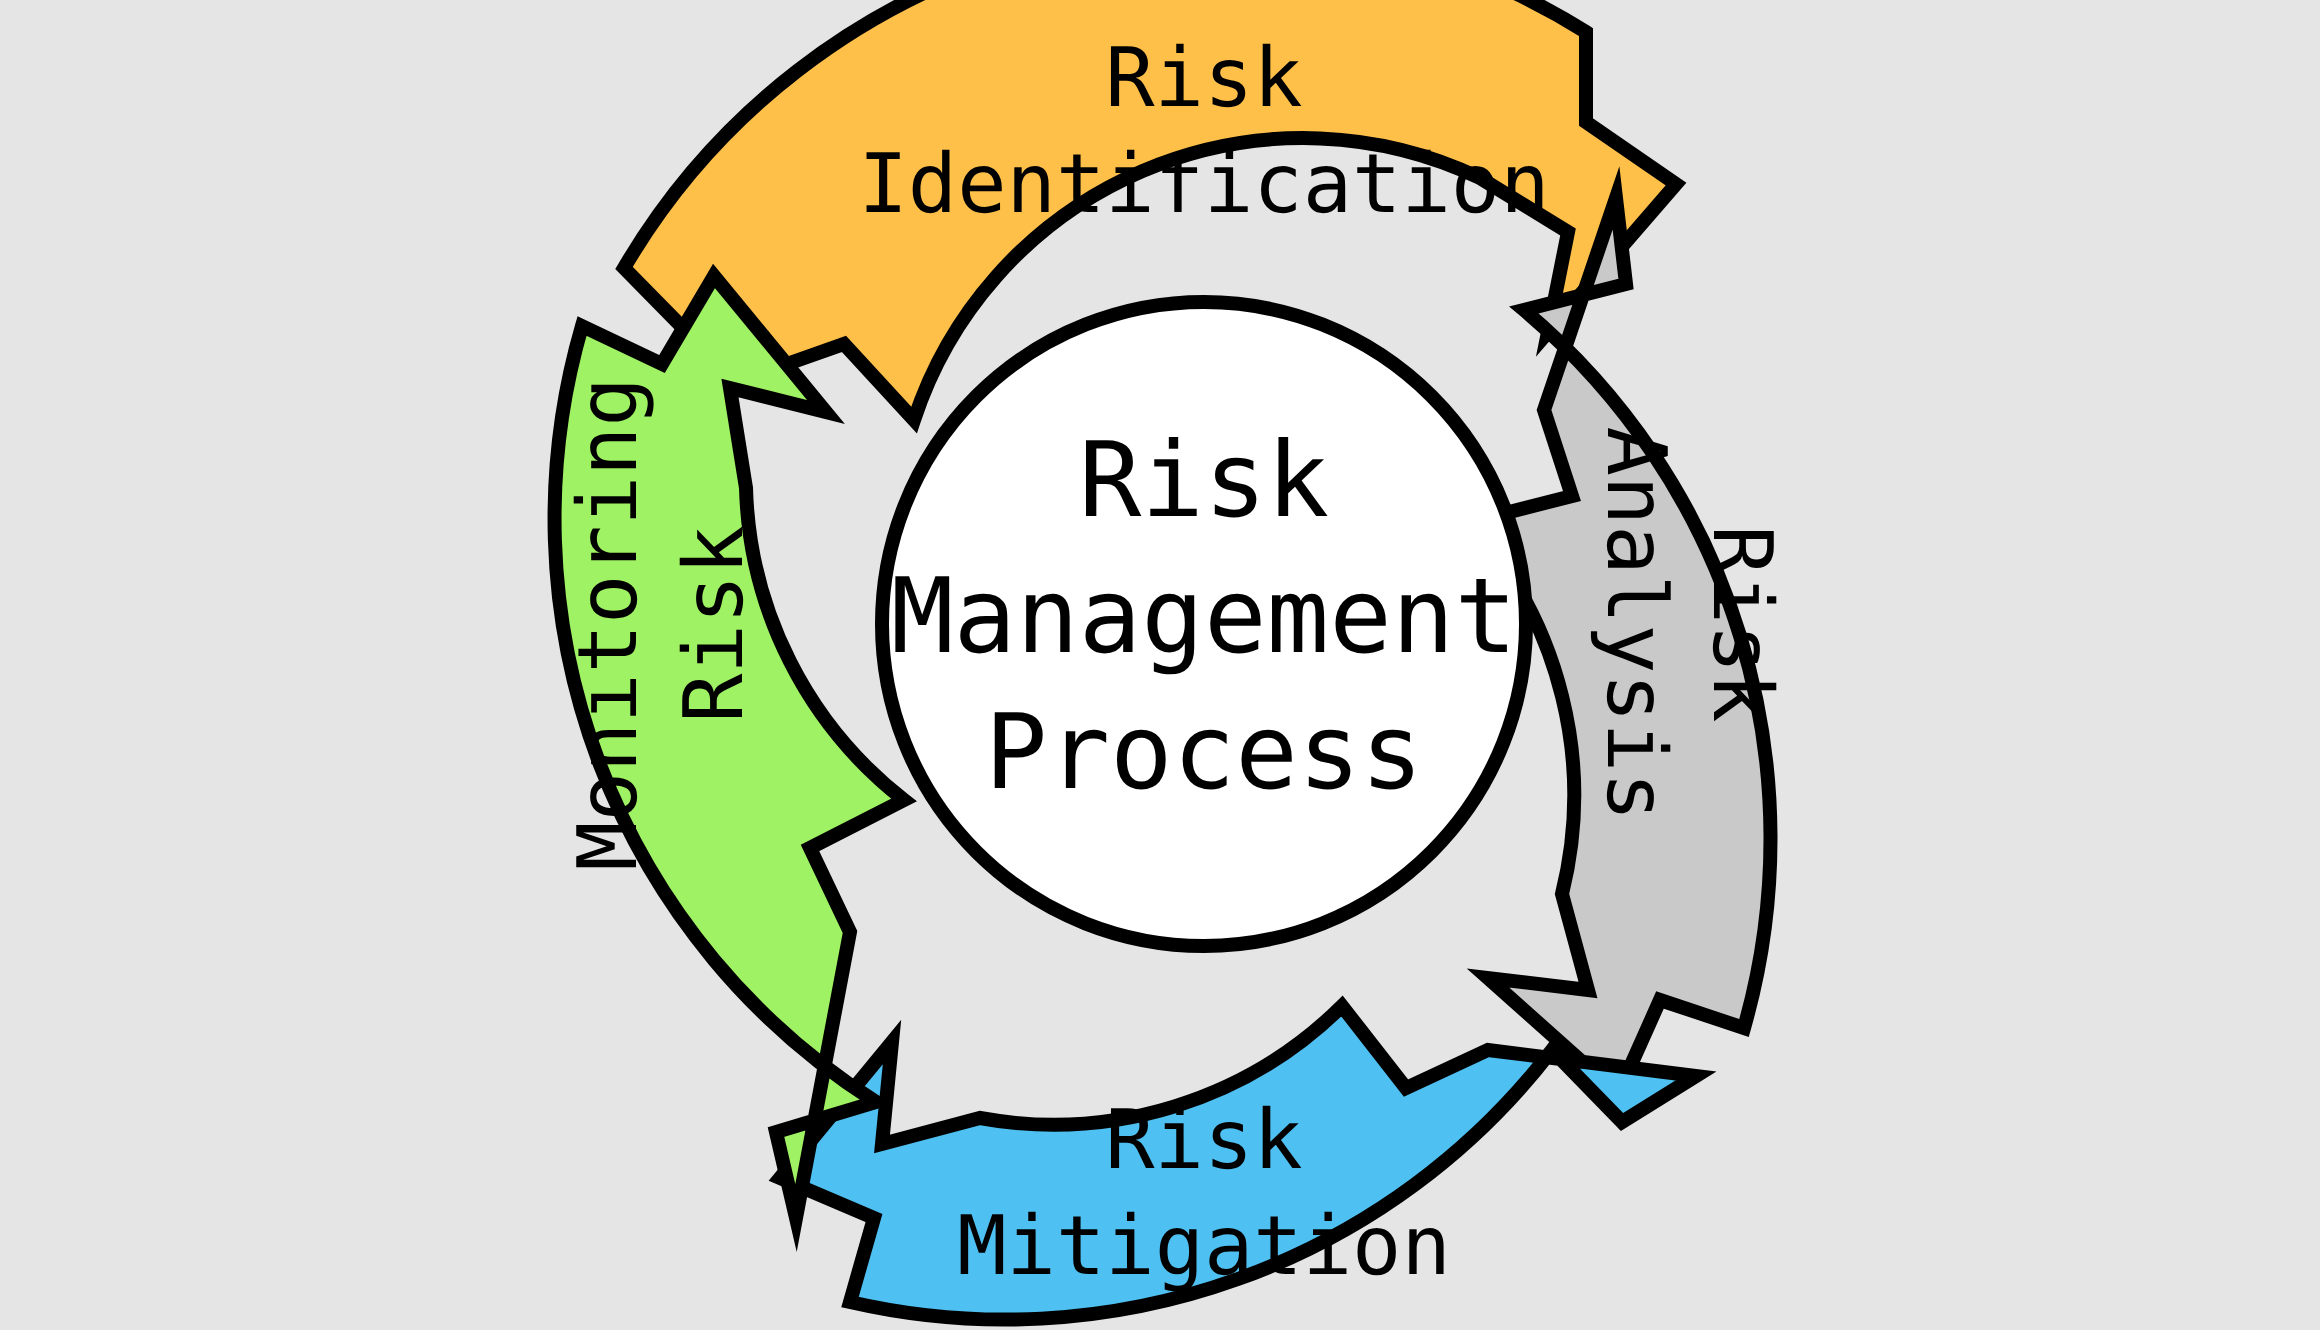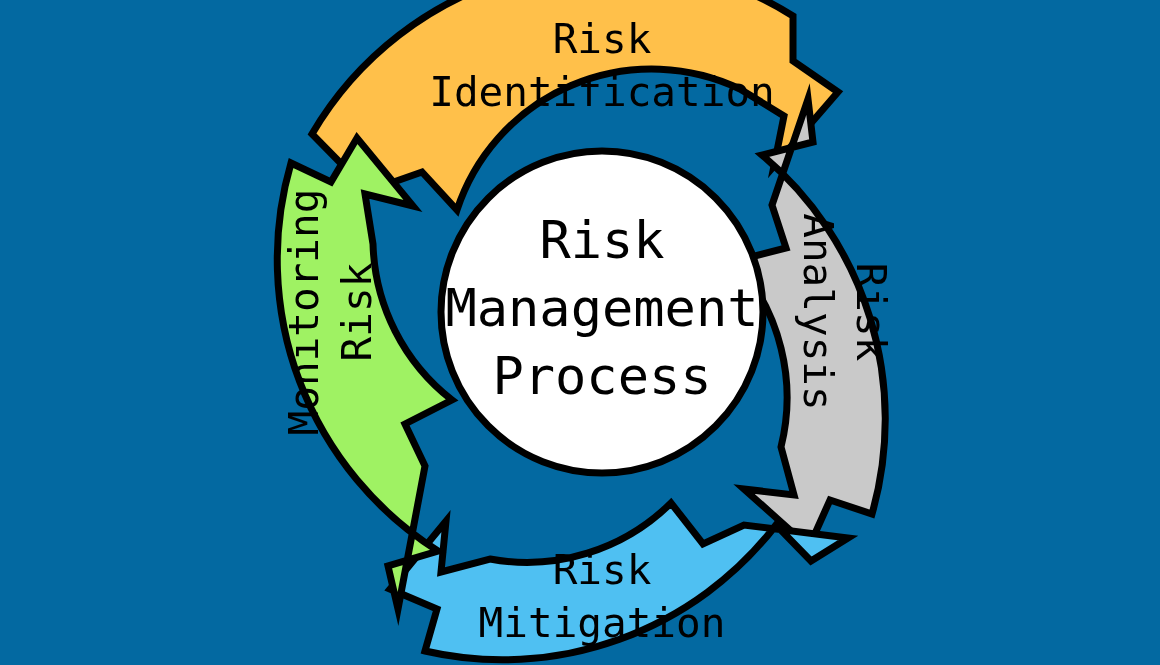--- a/index.html
+++ b/index.html
@@ -10,21 +10,21 @@
   body {
     width: 1160px;
     height: 665px;
     overflow: hidden;
     font-family: "DejaVu Sans Mono", "Liberation Mono", monospace;
   }
   #diagram-root {
     position: relative;
     width: 1160px;
     height: 665px;
-    background: #0369a1;
+    background: #e5e5e5;
   }
   svg.cycle {
     display: block;
     width: 1160px;
     height: 665px;
   }
   .seg-shape {
     stroke: #000000;
     stroke-width: 7;
     stroke-linejoin: miter;

